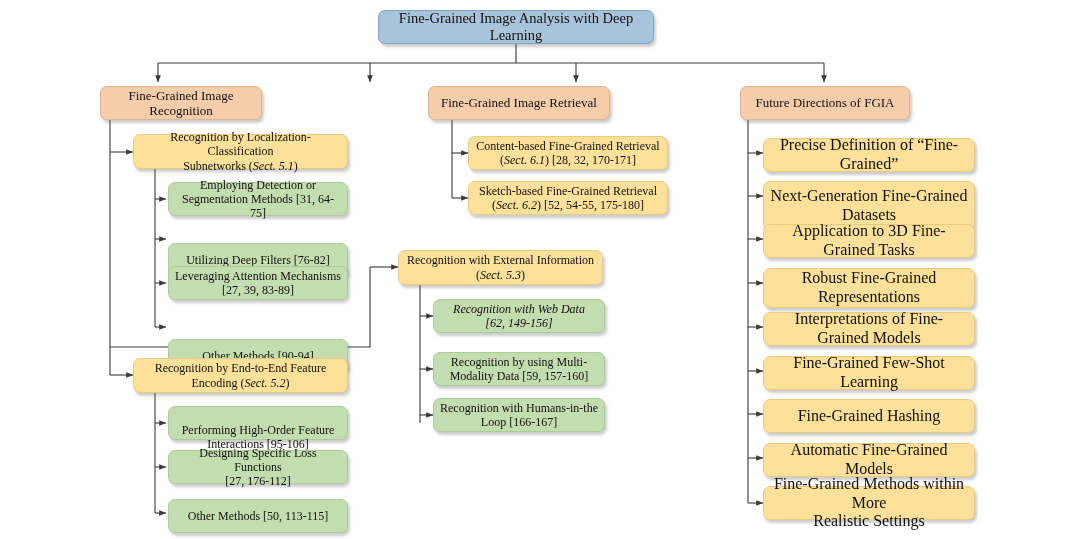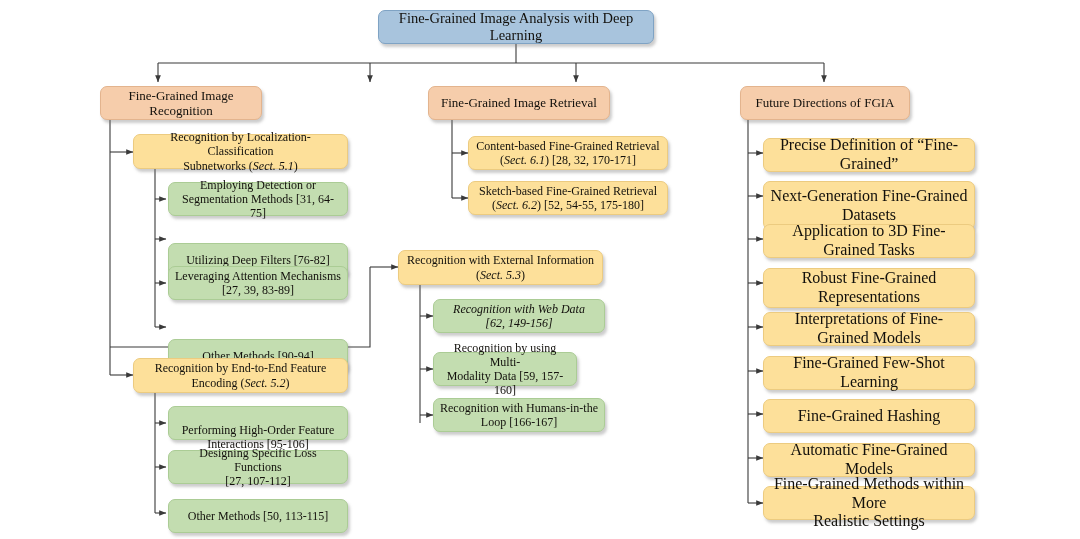--- a/index.html
+++ b/index.html
@@ -138,21 +138,21 @@
     <span class="txt">Encoding (<i>Sect. 5.2</i>)</span>
   </div>
 
   <div class="node lvl3" style="left:168px;top:406px;width:180px;height:34px;flex-direction:column;justify-content:space-between;">
     <span class="txt">Performing High-Order Feature</span>
     <span class="txt">Interactions [95-106]</span>
   </div>
 
   <div class="node lvl3" style="left:168px;top:450px;width:180px;height:34px;flex-direction:column;">
     <span class="txt">Designing Specific Loss Functions</span>
-    <span class="txt">[27, 107-112]</span>
+    <span class="txt">[27, 176-112]</span>
   </div>
 
   <div class="node lvl3" style="left:168px;top:499px;width:180px;height:28px;flex-direction:column;">
     <span class="txt">Other Methods [50, 113-115]</span>
   </div>
 
   <div class="node lvl2" style="left:468px;top:136px;width:200px;height:34px;flex-direction:column;">
     <span class="txt">Content-based Fine-Grained Retrieval</span>
     <span class="txt">(<i>Sect. 6.1</i>) [28, 32, 170-171]</span>
   </div>
@@ -165,21 +165,21 @@
   <div class="node lvl2" style="left:398px;top:250px;width:205px;height:35px;flex-direction:column;">
     <span class="txt">Recognition with External Information</span>
     <span class="txt">(<i>Sect. 5.3</i>)</span>
   </div>
 
   <div class="node lvl3" style="left:433px;top:299px;width:172px;height:34px;flex-direction:column;font-style:italic;">
     <span class="txt">Recognition with Web Data</span>
     <span class="txt">[62, 149-156]</span>
   </div>
 
-  <div class="node lvl3" style="left:433px;top:352px;width:144px;height:34px;flex-direction:column;font-family:Liberation Serif, serif;">
+  <div class="node lvl3" style="left:433px;top:352px;width:172px;height:34px;flex-direction:column;font-family:Liberation Serif, serif;">
     <span class="txt">Recognition by using Multi-</span>
     <span class="txt">Modality Data [59, 157-160]</span>
   </div>
 
   <div class="node lvl3" style="left:433px;top:398px;width:172px;height:34px;flex-direction:column;">
     <span class="txt">Recognition with Humans-in-the</span>
     <span class="txt">Loop [166-167]</span>
   </div>
 
   <div class="node future" style="left:763px;top:138px;width:212px;height:31px;">

